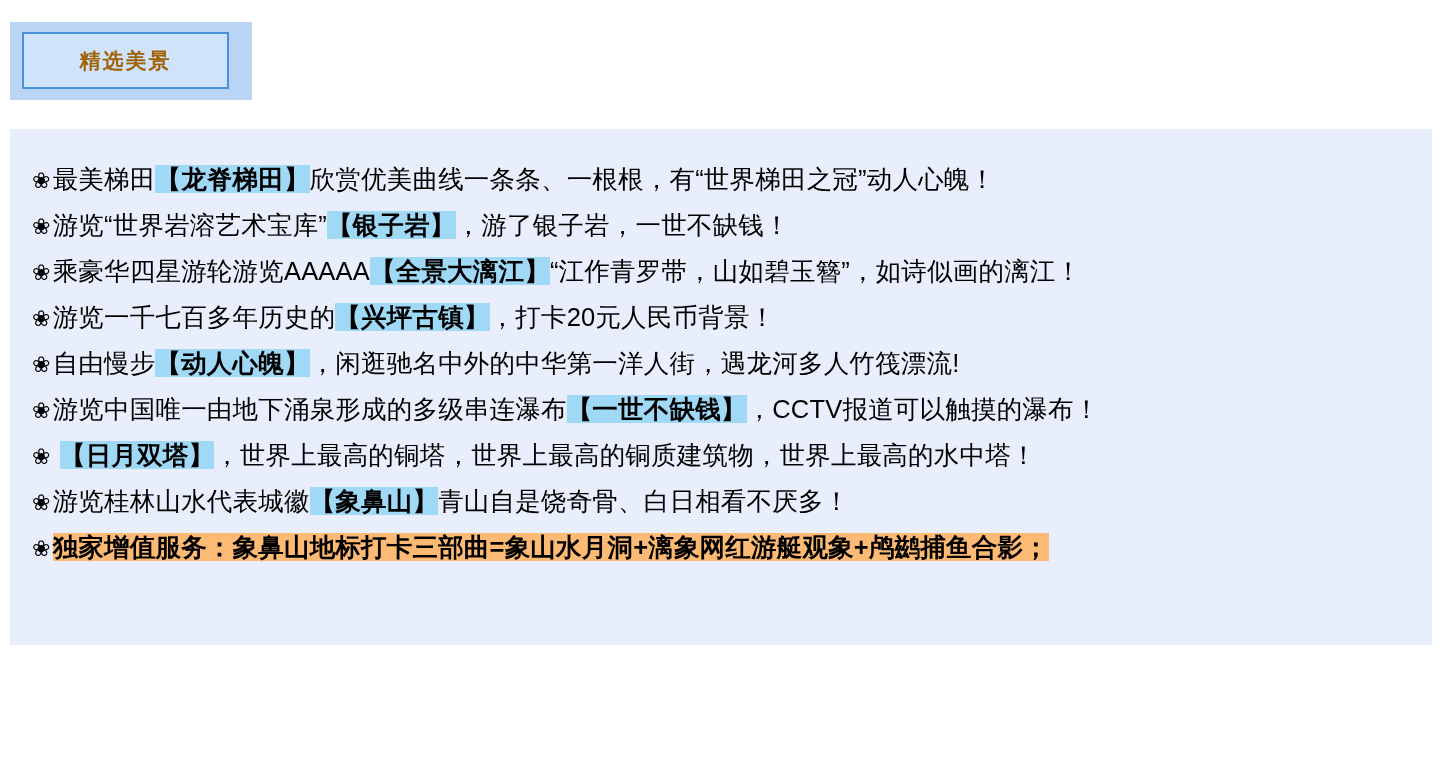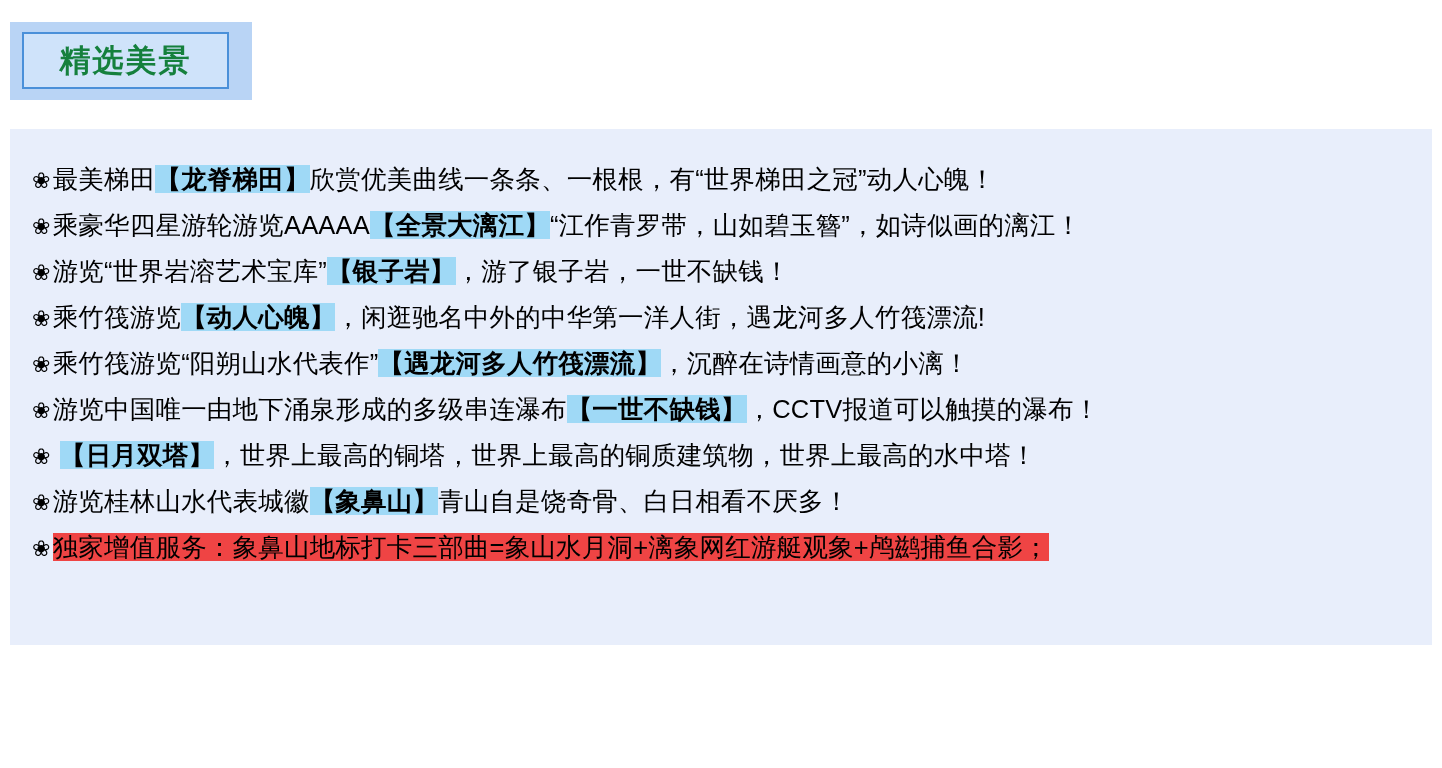--- a/index.html
+++ b/index.html
@@ -36,23 +36,23 @@
     width: 207px;
     height: 57px;
     background: #cfe3fa;
     border: 2px solid #4a90d9;
     box-sizing: border-box;
     display: flex;
     align-items: center;
     justify-content: center;
   }
   .header-badge span {
-    font-size: 31px;
+    font-size: 21px;
     font-weight: bold;
-    color: #15803d;
+    color: #a16207;
     letter-spacing: 2px;
     line-height: 1;
   }
 
   
   .body-panel {
     position: absolute;
     left: 10px;
     top: 129px;
     width: 1422px;
@@ -72,22 +72,22 @@
   .bullet {
     font-size: 22px;
     color: #000000;
     padding-right: 2px;
   }
   .hl {
     background: #9fd9f6;
     font-weight: bold;
   }
   .hl-pink {
-    background: #ef4444;
-    font-weight: normal;
+    background: #fdba74;
+    font-weight: bold;
     text-align: right;
   }
   .last-line {
     color: #000000;
     font-weight: bold;
   }
   .last-line .bullet { font-weight: normal; }
 </style>
 </head>
 <body>
@@ -95,23 +95,23 @@
 <div class="page">
 
   <div class="header-wrap">
     <div class="header-badge">
       <span>精选美景</span>
     </div>
   </div>
 
   <div class="body-panel" id="content-panel">
   <div class="line"><span class="bullet">❀</span><span>最美梯田</span><span class="hl">【龙脊梯田】</span><span>欣赏优美曲线一条条、一根根，有“世界梯田之冠”动人心魄！</span></div>
+      <div class="line"><span class="bullet">❀</span><span>游览“世界岩溶艺术宝库”</span><span class="hl">【银子岩】</span><span>，游了银子岩，一世不缺钱！</span></div>
       <div class="line"><span class="bullet">❀</span><span>乘豪华四星游轮游览AAAAA</span><span class="hl">【全景大漓江】</span><span>“江作青罗带，山如碧玉簪”，如诗似画的漓江！</span></div>
-      <div class="line"><span class="bullet">❀</span><span>游览“世界岩溶艺术宝库”</span><span class="hl">【银子岩】</span><span>，游了银子岩，一世不缺钱！</span></div>
-      <div class="line"><span class="bullet">❀</span><span>乘竹筏游览</span><span class="hl">【动人心魄】</span><span>，闲逛驰名中外的中华第一洋人街，遇龙河多人竹筏漂流!</span></div>
-      <div class="line"><span class="bullet">❀</span><span>乘竹筏游览“阳朔山水代表作”</span><span class="hl">【遇龙河多人竹筏漂流】</span><span>，沉醉在诗情画意的小漓！</span></div>
+      <div class="line"><span class="bullet">❀</span><span>游览一千七百多年历史的</span><span class="hl">【兴坪古镇】</span><span>，打卡20元人民币背景！</span></div>
+      <div class="line"><span class="bullet">❀</span><span>自由慢步</span><span class="hl">【动人心魄】</span><span>，闲逛驰名中外的中华第一洋人街，遇龙河多人竹筏漂流!</span></div>
       <div class="line"><span class="bullet">❀</span><span>游览中国唯一由地下涌泉形成的多级串连瀑布</span><span class="hl">【一世不缺钱】</span><span>，CCTV报道可以触摸的瀑布！</span></div>
       <div class="line"><span class="bullet">❀</span><span> </span><span class="hl">【日月双塔】</span><span>，世界上最高的铜塔，世界上最高的铜质建筑物，世界上最高的水中塔！</span></div>
       <div class="line"><span class="bullet">❀</span><span>游览桂林山水代表城徽</span><span class="hl">【象鼻山】</span><span>青山自是饶奇骨、白日相看不厌多！</span></div>
       <div class="line last-line"><span class="bullet">❀</span><span class="hl-pink">独家增值服务：象鼻山地标打卡三部曲=象山水月洞+漓象网红游艇观象+鸬鹚捕鱼合影；</span></div>
     </div>
 
 </div>
 
 </body></html>

